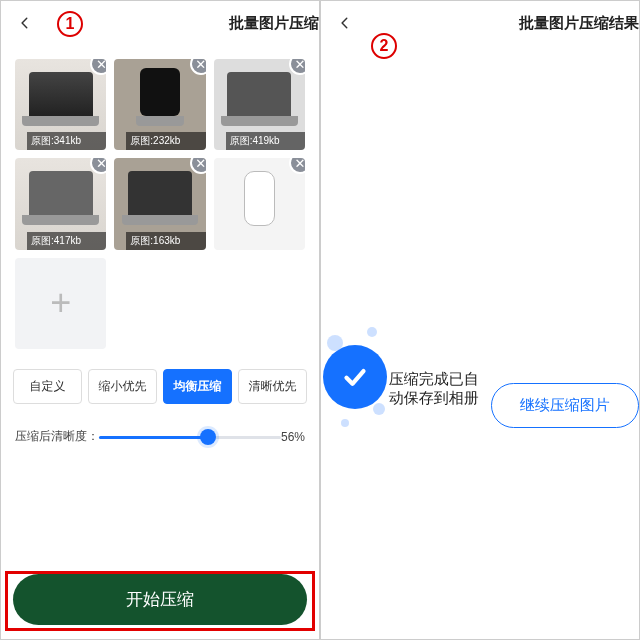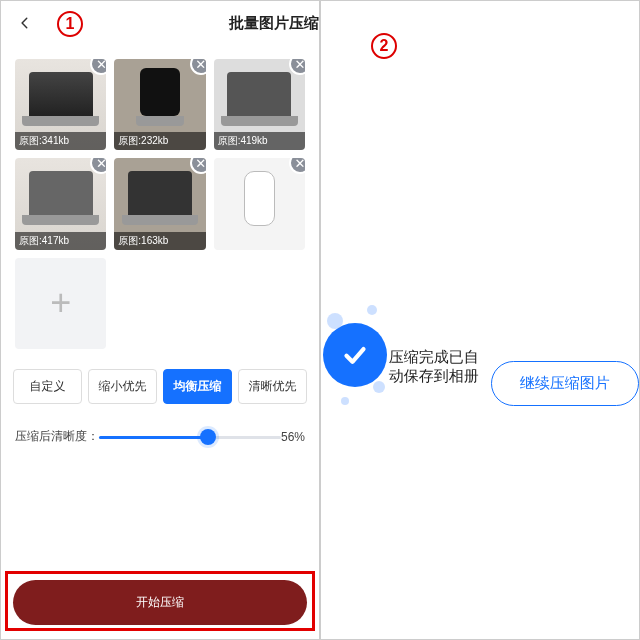--- a/index.html
+++ b/index.html
@@ -70,21 +70,21 @@
   .thumb {
     position: relative;
     width: 100%;
     aspect-ratio: 1/1;
     background: #ccc;
     border-radius: 4px;
     overflow: hidden;
   }
   .thumb .caption {
     position: absolute;
-    left: 0; right: 0; bottom: 0;
+    left: 12px; right: 0; bottom: 0;
     background: rgba(0,0,0,0.55);
     color: #fff;
     font-size: 10px;
     padding: 2px 4px;
   }
   .thumb .close {
     position: absolute;
     top: -6px; right: -6px;
     width: 22px; height: 22px;
     background: #8a8f99;
@@ -172,23 +172,23 @@
   .knob {
     position:absolute; top:0; width:16px; height:16px;
     background:#1571ff; border-radius:50%;
     left:60%; transform:translateX(-50%);
     box-shadow:0 0 0 3px rgba(21,113,255,0.15);
     cursor:pointer;
   }
 
   .primary-btn {
     margin: 8px 12px 14px 12px;
-    background:#7f1d1d;
+    background:#14532d;
     color:#fff;
-    font-size:12px;
+    font-size:17px;
     text-align:center;
     padding:14px 0;
     border-radius:26px;
     cursor:pointer;
   }
   .highlight-box {
     position:absolute;
     left:4px; right:4px; bottom:8px;
     height:60px;
     border:3px solid #e20000;
@@ -311,20 +311,28 @@
     <span>56%</span>
   </div>
 
   <div class="footer-area">
     <div class="primary-btn">开始压缩</div>
     <div class="highlight-box"></div>
   </div>
 </div>
 
 <div class="screen">
+  <div class="header">
+    <div class="back">
+      <svg viewBox="0 0 24 24">
+          <path d="M15 4 L7 12 L15 20" stroke="#333" stroke-width="2.5" fill="none" stroke-linecap="round" stroke-linejoin="round"></path>
+        </svg>
+    </div>
+    <span>批量图片压缩结果</span>
+  </div>
   <div class="step-badge badge2">2</div>
 
   <div class="result">
     <div class="check-wrap">
       <div class="dot d1"></div>
         <div class="dot d2"></div>
         <div class="dot d3"></div>
         <div class="dot d4"></div>
       <div class="check-circle">
         <svg viewBox="0 0 40 40">

